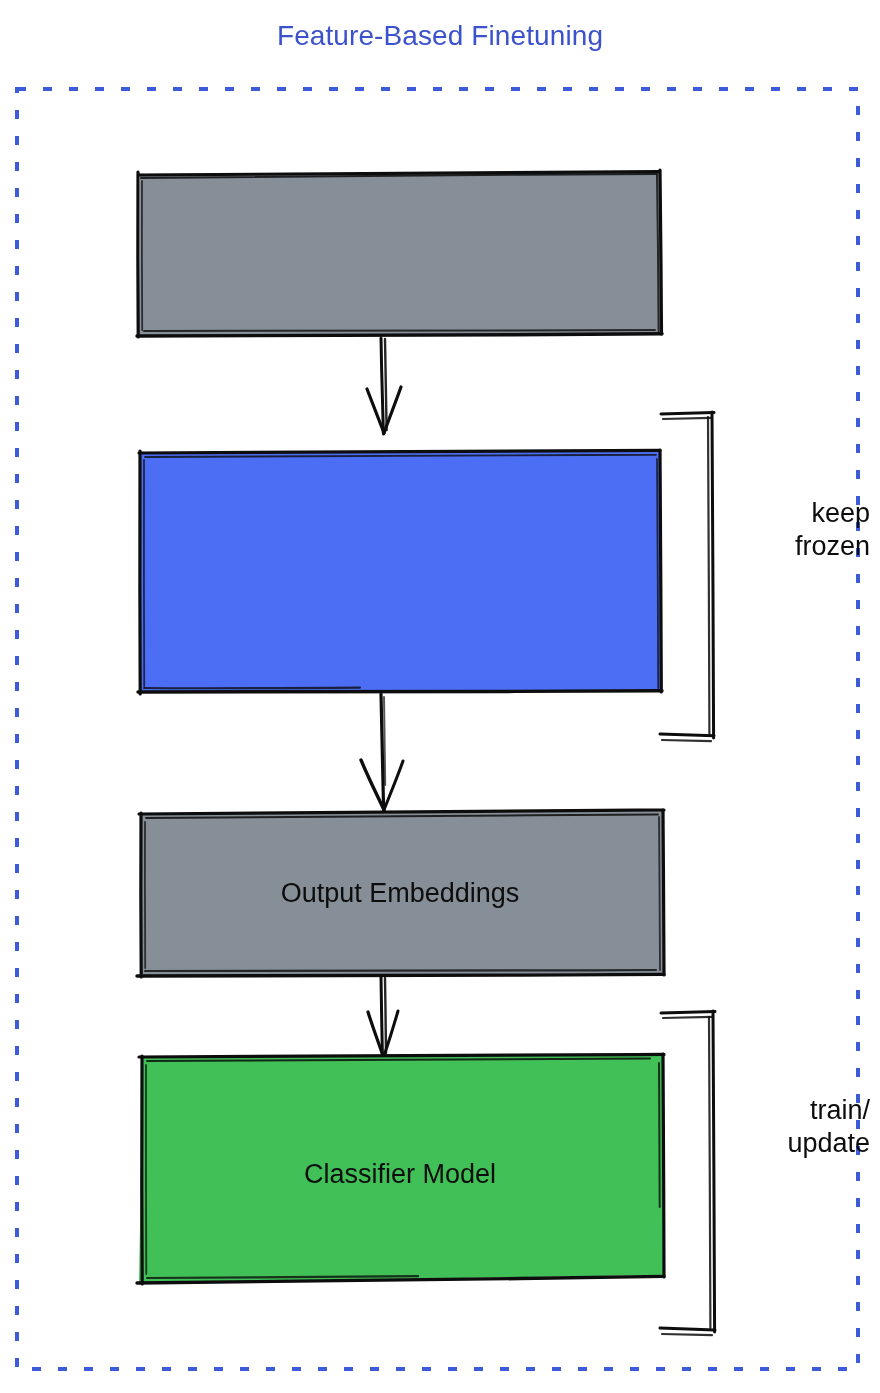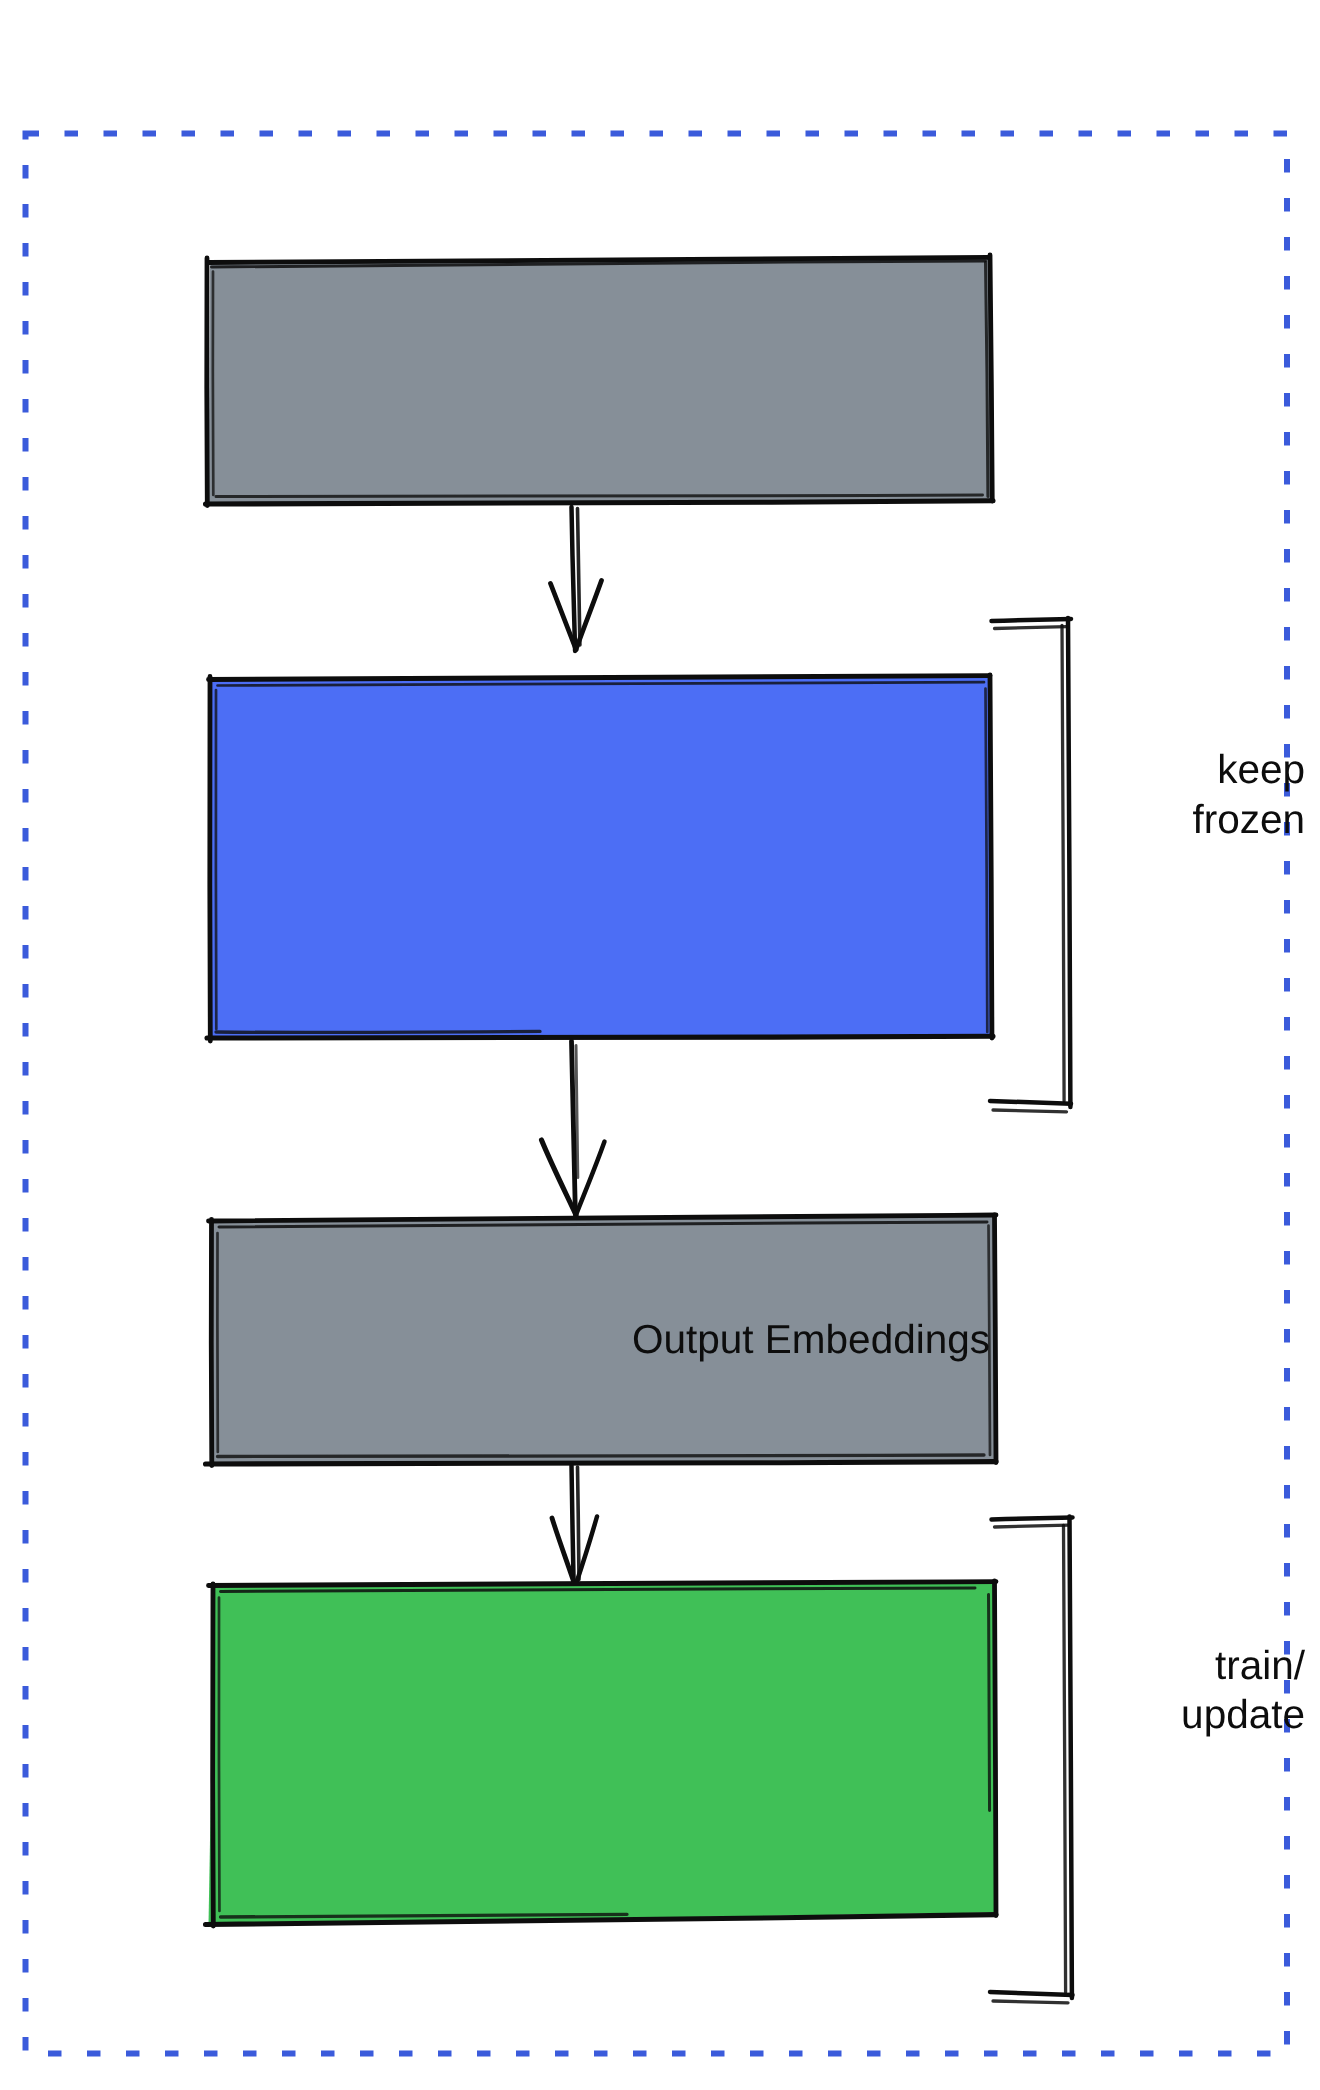--- a/index.html
+++ b/index.html
@@ -56,20 +56,21 @@
     text-align: right;
     white-space: pre-line;
     line-height: 1.22;
   }
 </style>
 </head>
 <body>
 
 <div id="canvas">
 
+  <div class="diagram-title">Feature-Based Finetuning</div>
 
   <svg class="layer" viewBox="0 0 880 1393" xmlns="http://www.w3.org/2000/svg">
 
     <g>
       <rect x="17" y="89" width="841" height="1280" fill="none" stroke="#3b5bdb" stroke-width="4" stroke-dasharray="9 17" stroke-linecap="butt"></rect>
     </g>
 
     <g>
       <path d="M140,174 L660,172 L661,333 L139,336 Z" fill="#868f98" stroke="none"></path>
       <path d="M139,175 C200,173.5 380,172.8 659,171.6" fill="none" stroke="#0d0d0d" stroke-width="3.2" stroke-linecap="round"></path>
@@ -154,22 +155,23 @@
       <path d="M713,1011 C713.6,1090 714.2,1250 714.6,1332" fill="none" stroke="#0d0d0d" stroke-width="3" stroke-linecap="round"></path>
       <path d="M709,1017 C709.6,1095 710,1250 710.4,1328" fill="none" stroke="#0d0d0d" stroke-width="2.2" stroke-linecap="round" opacity="0.85"></path>
       <path d="M660,1328 C680,1328.6 699,1329.4 715,1330" fill="none" stroke="#0d0d0d" stroke-width="3" stroke-linecap="round"></path>
       <path d="M662,1334 C680,1334.4 697,1334.8 712,1335.2" fill="none" stroke="#0d0d0d" stroke-width="2.2" stroke-linecap="round" opacity="0.85"></path>
     </g>
 
   </svg>
 
 
 
-  <div class="node-label" style="left:140px; top:878px; width:520px;text-align:right;">Output Embeddings</div>
+  <div class="node-label" style="left:140px; top:878px; width:520px;">Output Embeddings</div>
 
+  <div class="node-label" style="left:140px; top:1159px; width:520px;">Classifier Model</div>
 
   <div class="side-label" style="left:740px; top:497px; width:130px;">keep
 frozen</div>
 
   <div class="side-label" style="left:740px; top:1094px; width:130px;">train/
 update</div>
 
 </div>
 
 </body></html>

